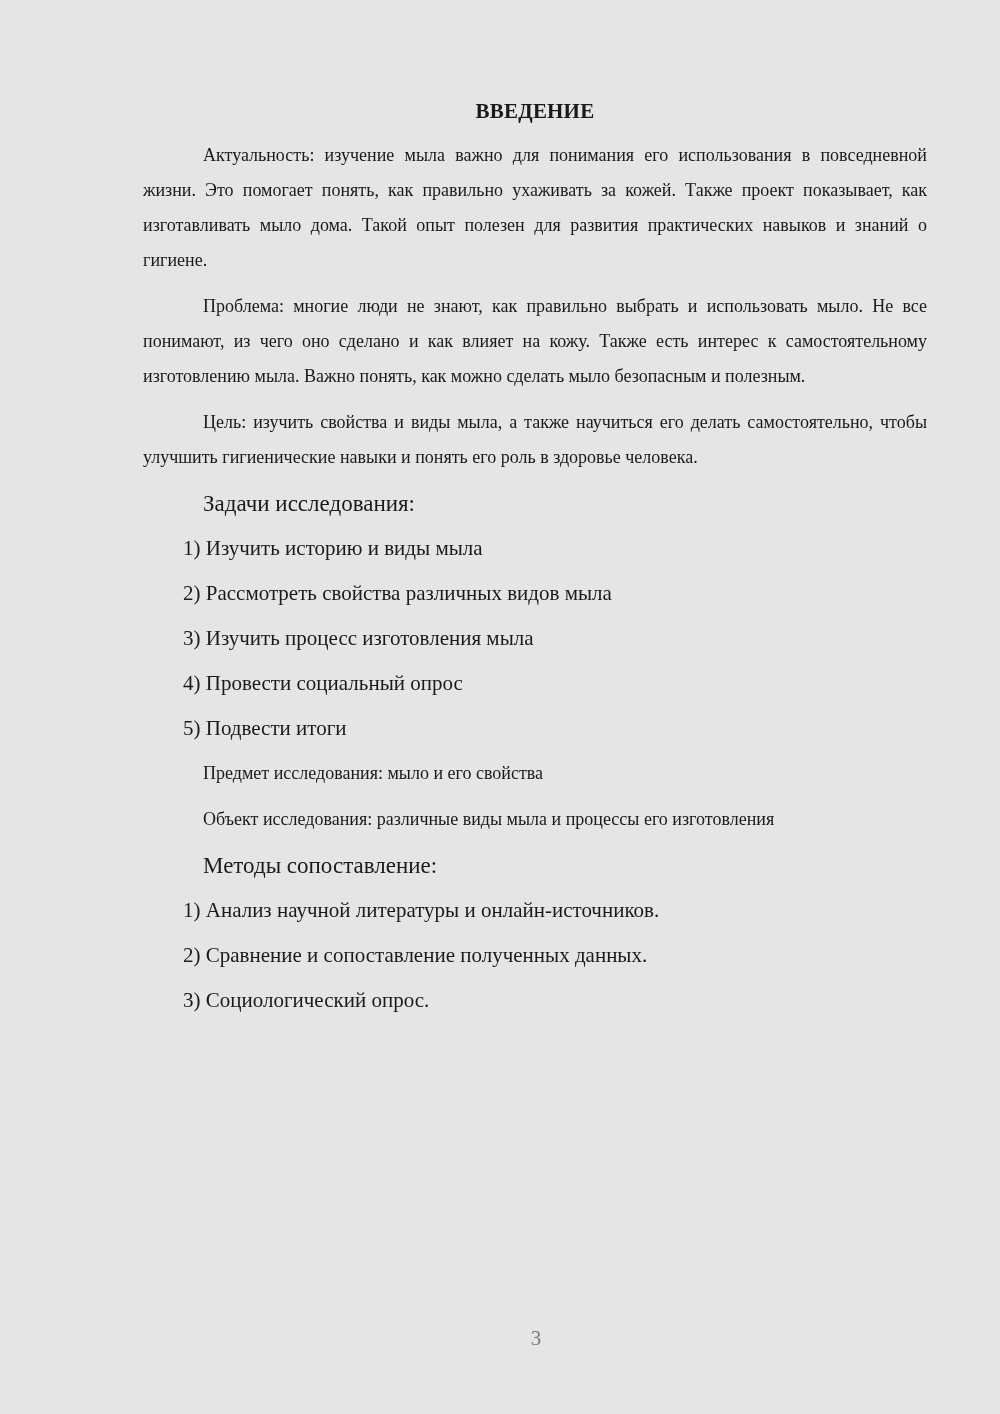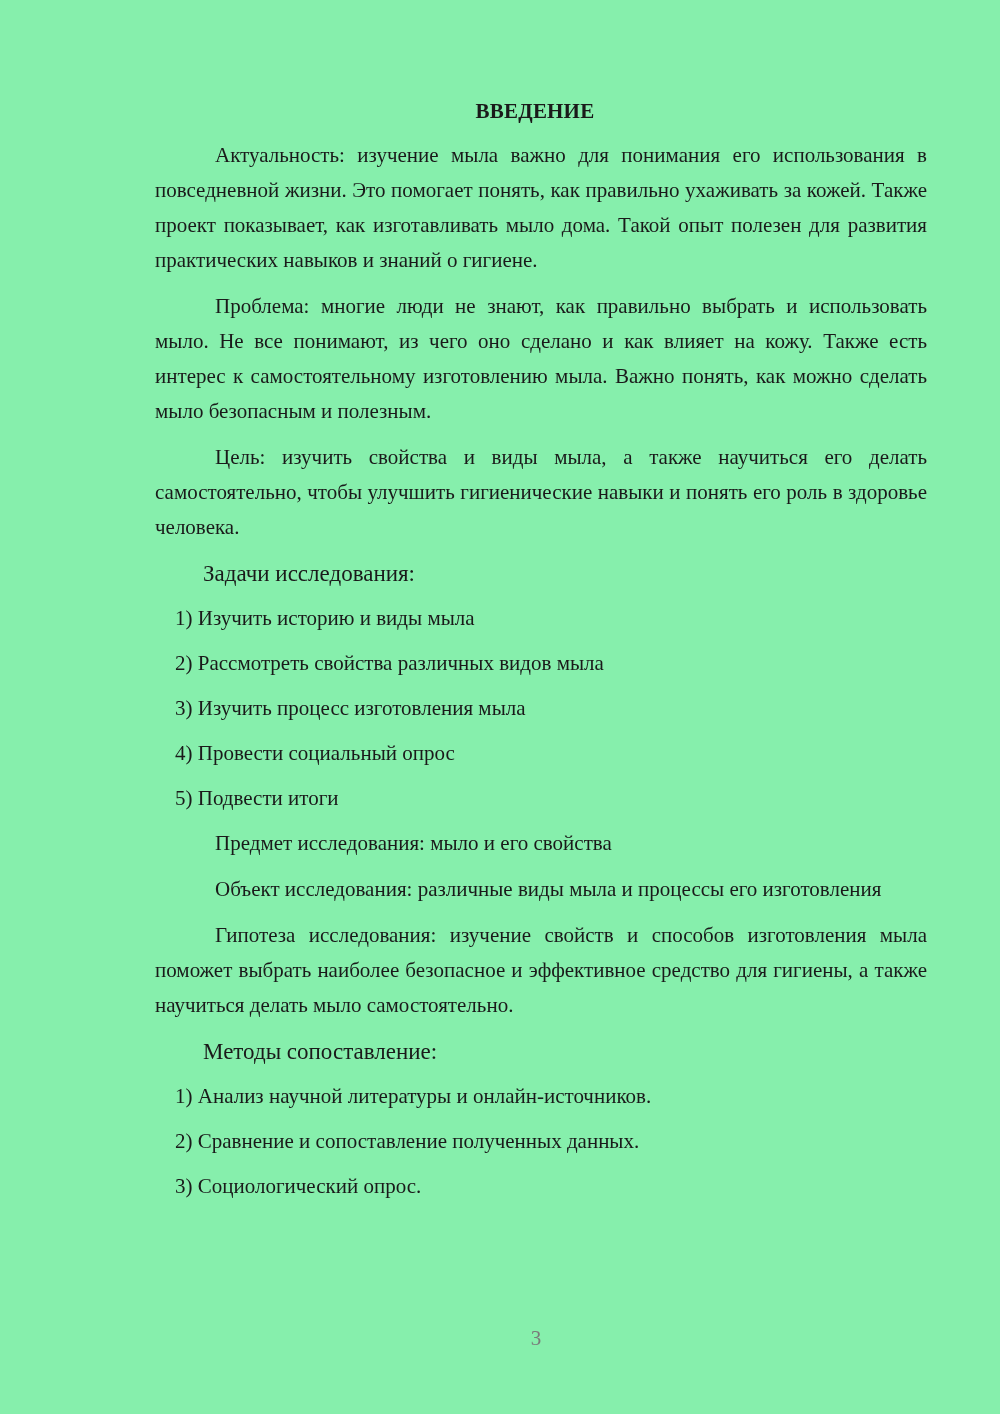--- a/index.html
+++ b/index.html
@@ -13,51 +13,51 @@
       position: relative;
       overflow: hidden;
       font-family: "Liberation Serif", "DejaVu Serif", serif;
       color: #1a1a1a;
     }
     .page {
       position: absolute;
       left: 0; top: 0;
       width: 1000px;
       height: 1414px;
-      background: #86efac;
+      background: #e5e5e5;
     }
     .content {
       position: absolute;
       left: 143px;
       width: 784px;
       top: 96px;
     }
     .title {
       text-align: center;
       font-weight: bold;
       font-size: 21px;
       line-height: 30px;
       margin: 0 0 12px 0;
       letter-spacing: 0.2px;
     }
     .para {
-      font-size: 21px;
+      font-size: 18px;
       line-height: 35px;
       text-align: justify;
       text-indent: 60px;
-      margin: 0 0 11px 12px;
+      margin: 0 0 11px 0;
     }
     .label-line {
       font-size: 23px;
       line-height: 35px;
       text-indent: 60px;
       margin: 0 0 10px 0;
     }
     .list {
-      margin: 0;
+      margin: 8px;
       padding: 0;
       list-style: none;
     }
     .list-item {
       font-size: 21px;
       line-height: 35px;
       padding-left: 32px;
       margin: 0 0 10px 0;
     }
     .page-number {
@@ -93,21 +93,20 @@
       <li class="list-item">2) Рассмотреть свойства различных видов мыла</li>
       <li class="list-item">3) Изучить процесс изготовления мыла</li>
       <li class="list-item">4) Провести социальный опрос</li>
       <li class="list-item">5) Подвести итоги</li>
     </ul>
 
     <p class="para">Предмет исследования: мыло и его свойства</p>
 
     <p class="para">Объект исследования: различные виды мыла и процессы его изготовления</p>
 
-    <p class="para">Гипотеза исследования: изучение свойств и способов изготовления мыла поможет выбрать наиболее безопасное и эффективное средство для гигиены, а также научиться делать мыло самостоятельно.</p>
 
     <div class="label-line">Методы сопоставление:</div>
 
     <ul class="list">
       <li class="list-item">1) Анализ научной литературы и онлайн-источников.</li>
       <li class="list-item">2) Сравнение и сопоставление полученных данных.</li>
       <li class="list-item">3) Социологический опрос.</li>
     </ul>
   </div>
 

